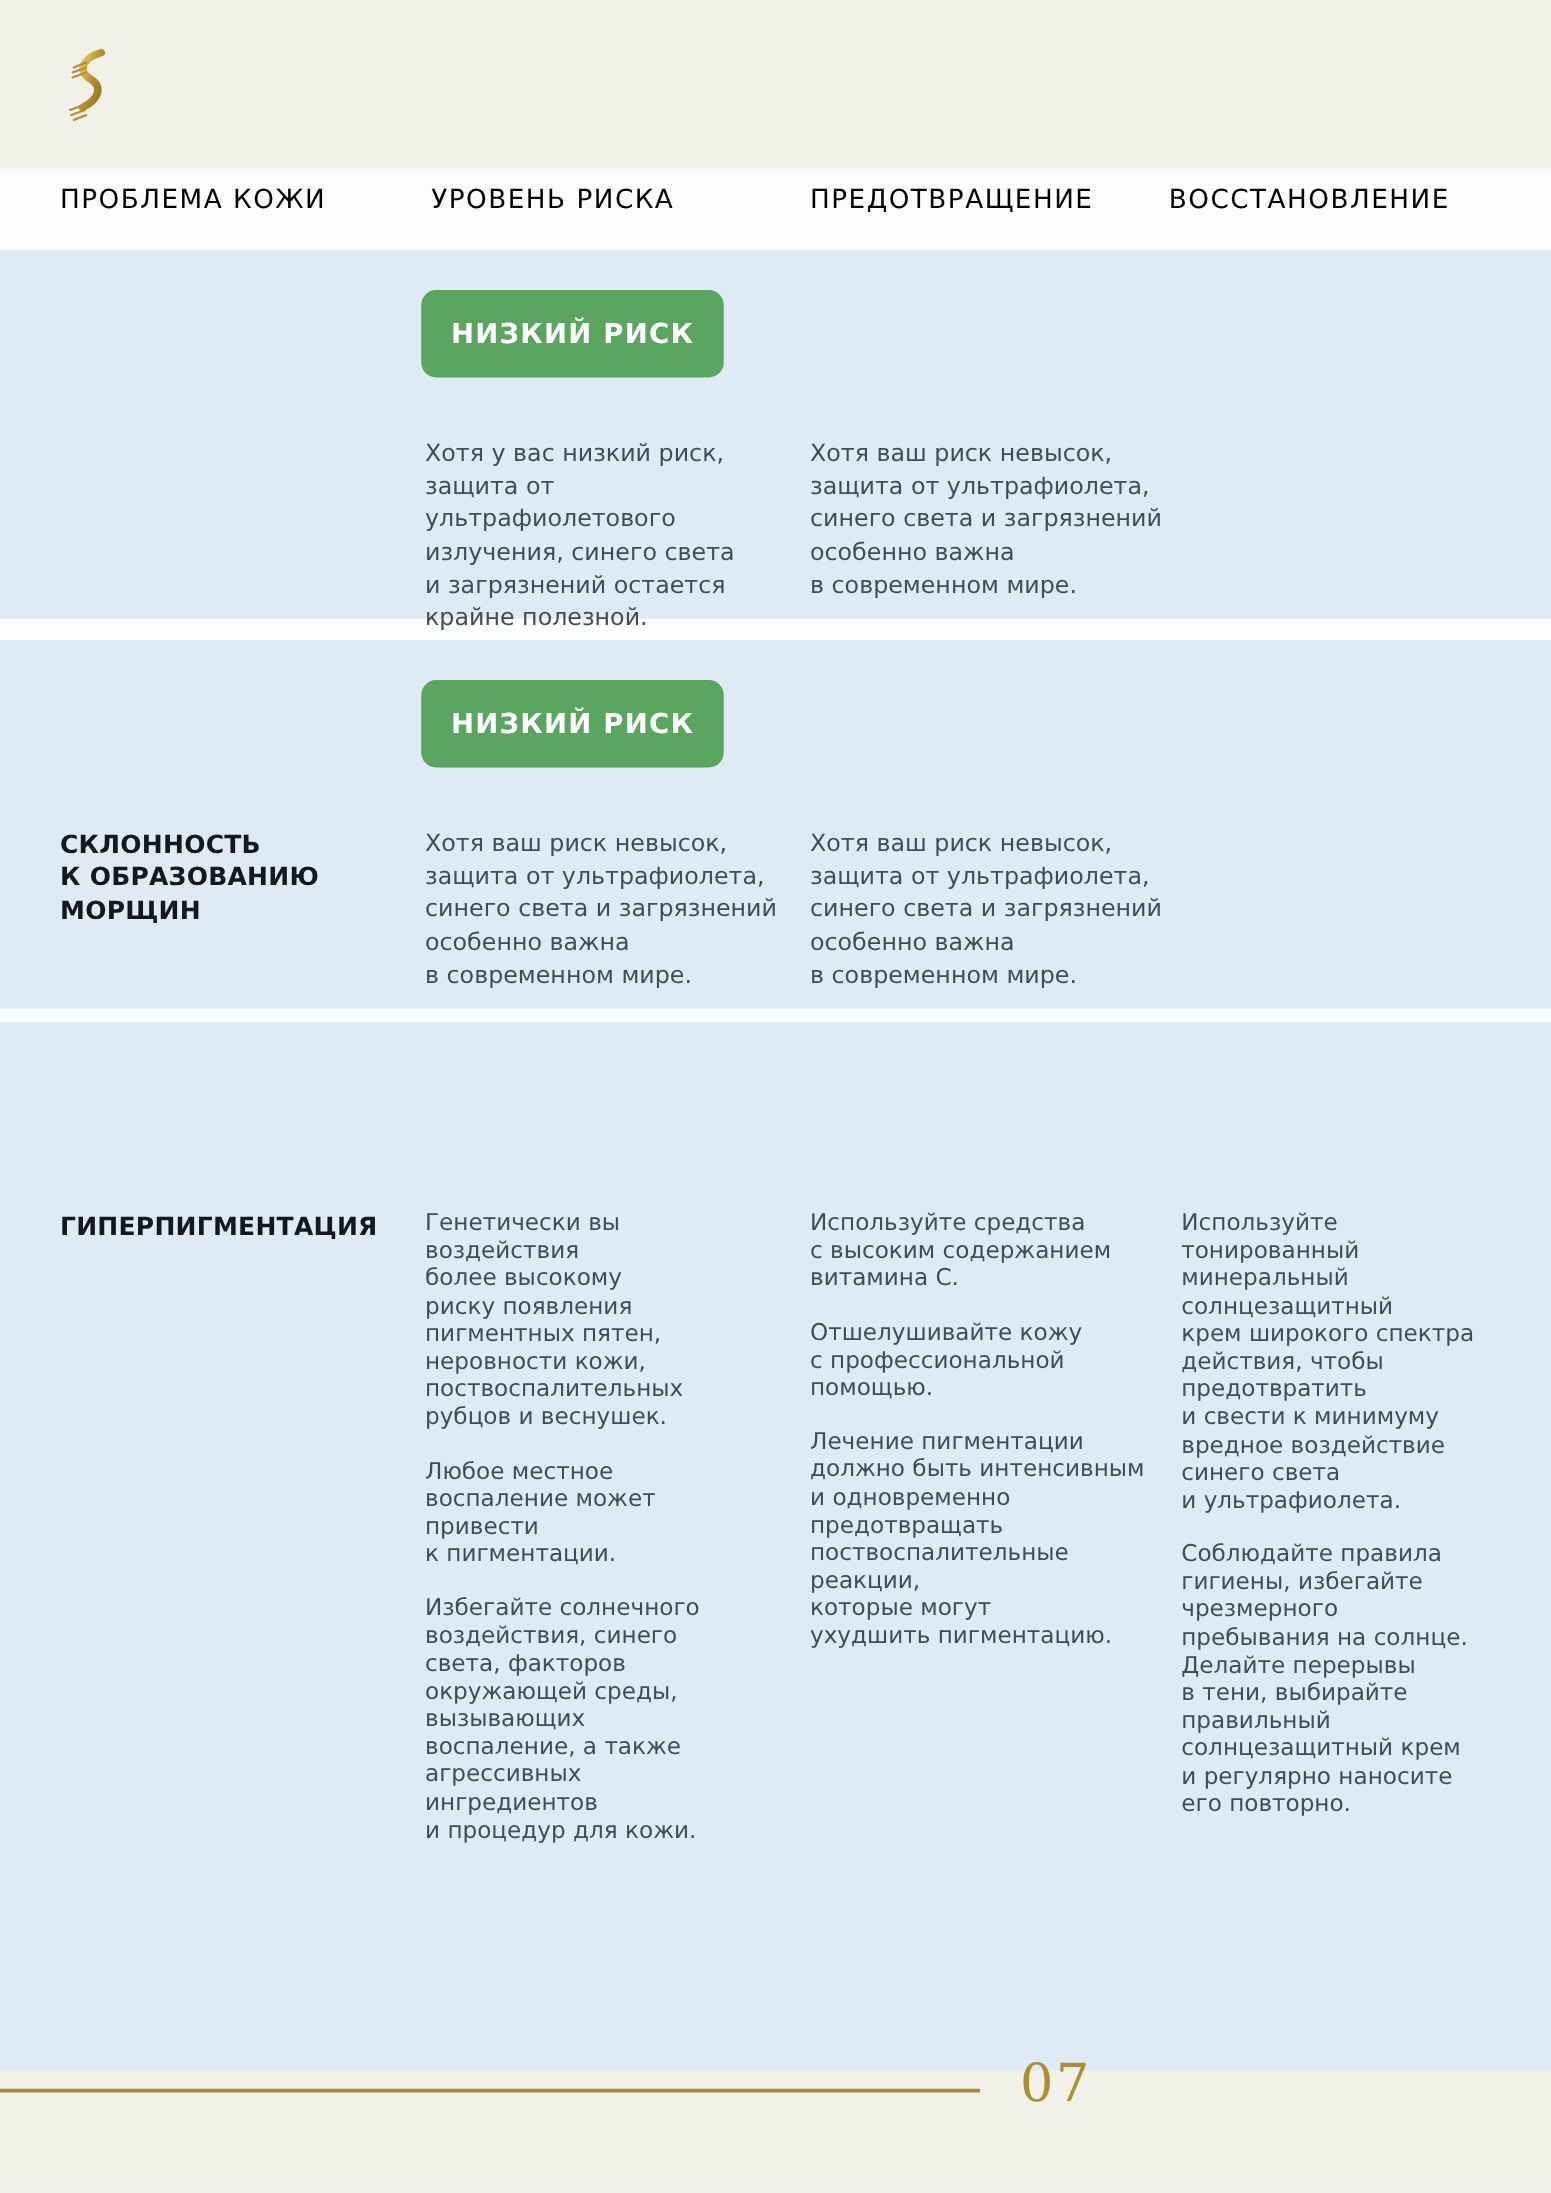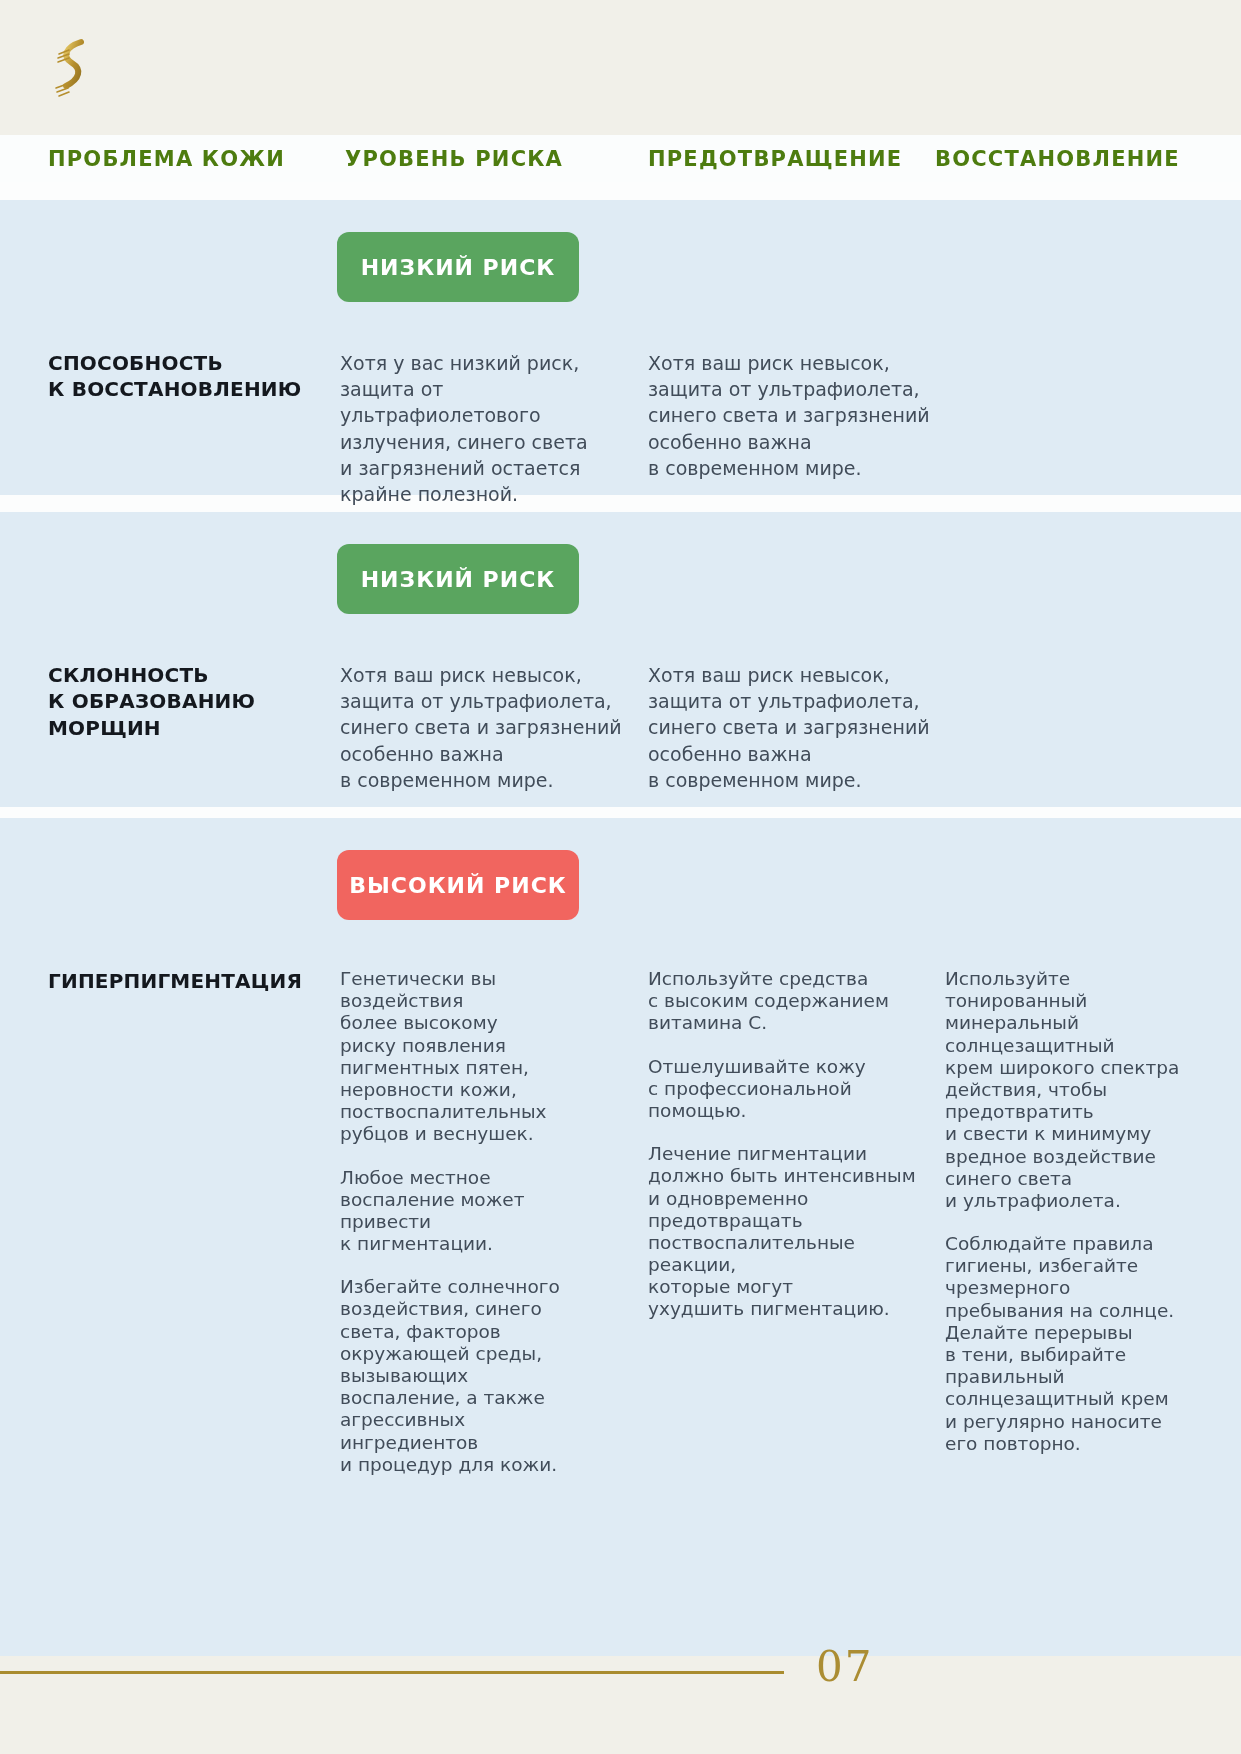--- a/index.html
+++ b/index.html
@@ -21,22 +21,22 @@
   }
   
   .logo{position:absolute;left:52px;top:38px;width:38px;height:60px;}
   
   .header-band{
     position:absolute;left:0;top:135px;width:1241px;height:47px;
     background:#fbfdfd;
   }
   .col-h{
     position:absolute;top:50%;transform:translateY(-50%);
-    font-weight:bold;font-size:21px;letter-spacing:1.2px;
-    color:#4d7c0f;white-space:nowrap;
+    font-weight:normal;font-size:21px;letter-spacing:1.2px;
+    color:#000000;white-space:nowrap;
   }
   .col-h.h1{left:48px;}
   .col-h.h2{left:345px;}
   .col-h.h3{left:648px;}
   .col-h.h4{left:935px;}
   
   .row{
     position:absolute;left:0;width:1241px;
     background:#dfebf4;
   }
@@ -111,22 +111,20 @@
 
   <div class="header-band">
     <div class="col-h h1">ПРОБЛЕМА КОЖИ</div>
     <div class="col-h h2">УРОВЕНЬ РИСКА</div>
     <div class="col-h h3">ПРЕДОТВРАЩЕНИЕ</div>
     <div class="col-h h4">ВОССТАНОВЛЕНИЕ</div>
   </div>
 
   <section class="row r1">
     <div class="badge low">НИЗКИЙ РИСК</div>
-    <div class="problem-title">СПОСОБНОСТЬ
-К ВОССТАНОВЛЕНИЮ</div>
     <div class="cell c2">
       <p>Хотя у вас низкий риск,
 защита от ультрафиолетового
 излучения, синего света
 и загрязнений остается
 крайне полезной.</p>
     </div>
     <div class="cell c3">
       <p>Хотя ваш риск невысок,
 защита от ультрафиолета,
@@ -151,21 +149,20 @@
     <div class="cell c3">
       <p>Хотя ваш риск невысок,
 защита от ультрафиолета,
 синего света и загрязнений
 особенно важна
 в современном мире.</p>
     </div>
   </section>
 
   <section class="row r3">
-    <div class="badge high">ВЫСОКИЙ РИСК</div>
     <div class="problem-title">ГИПЕРПИГМЕНТАЦИЯ</div>
     <div class="cell c2">
       <p>Генетически вы
 воздействия
 более высокому
 риску появления
 пигментных пятен,
 неровности кожи,
 поствоспалительных
 рубцов и веснушек.</p>

